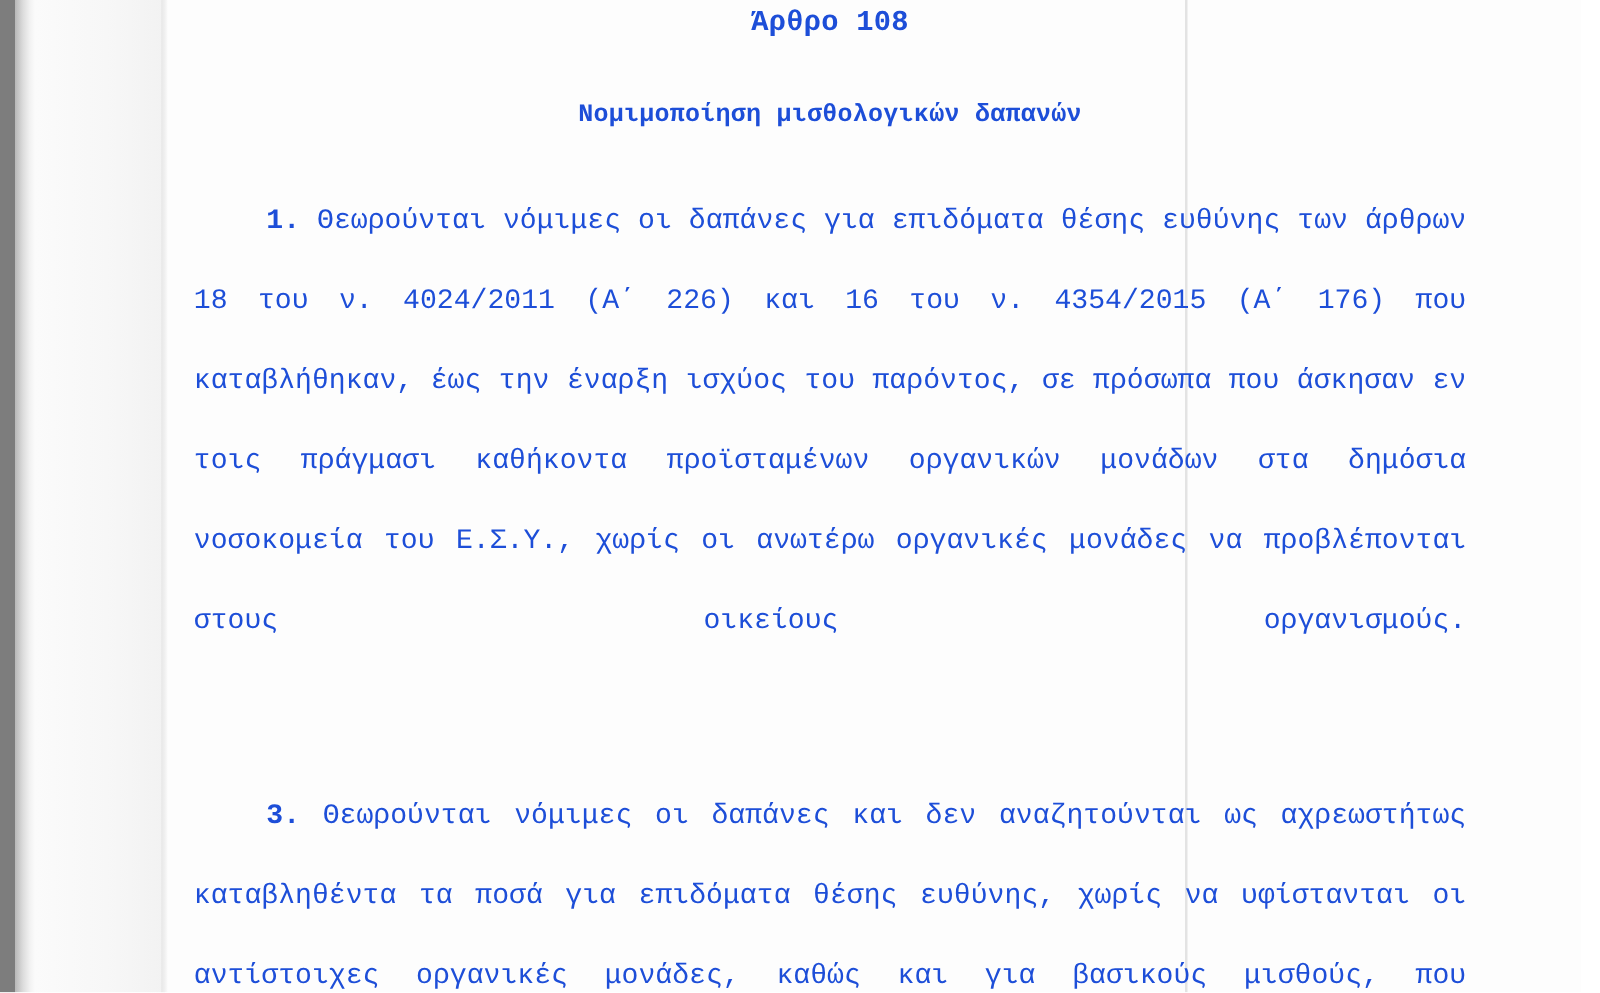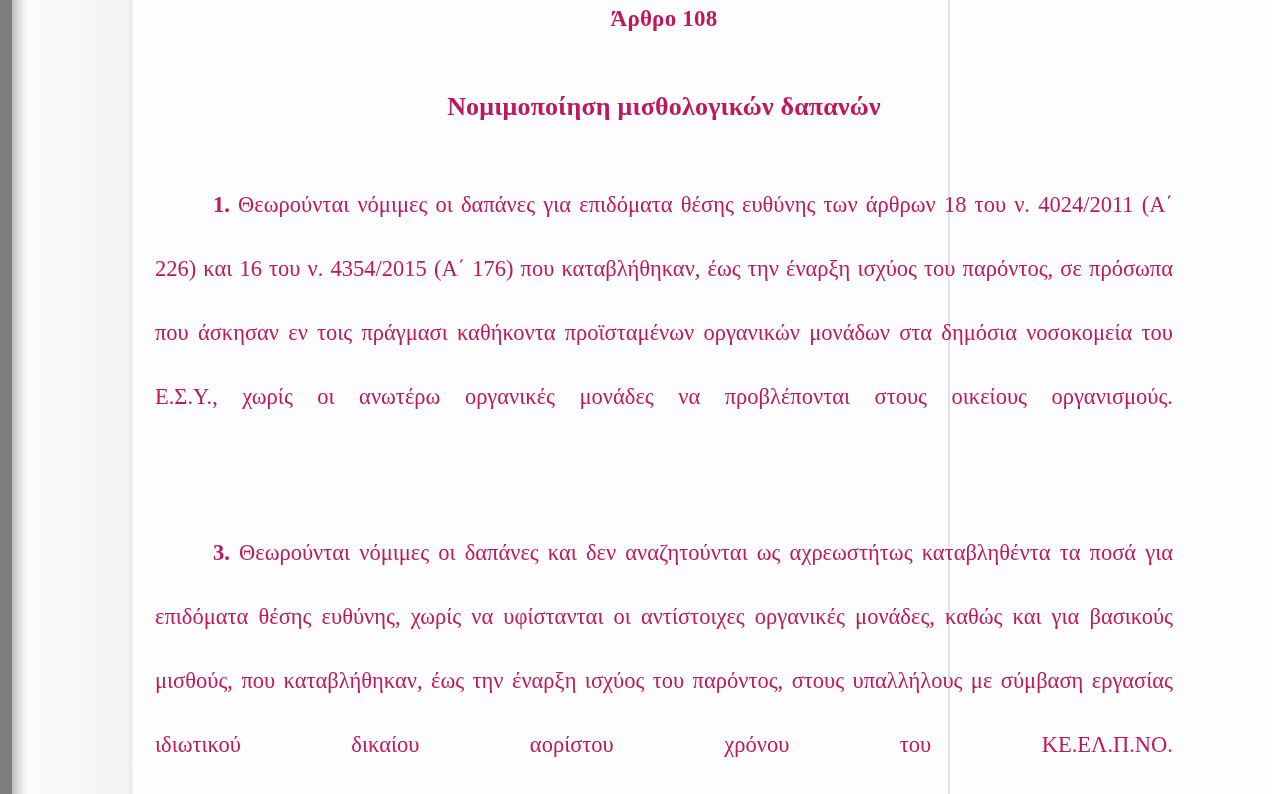--- a/index.html
+++ b/index.html
@@ -7,22 +7,22 @@
     margin: 0;
     padding: 0;
     background: #ffffff;
   }
   .page {
     position: relative;
     width: 1265px;
     height: 794px;
     overflow: hidden;
     background: #fdfdfd;
-    font-family: Liberation Serif, serif;
-    color: #be185d;
+    font-family: Liberation Mono, monospace;
+    color: #1d4ed8;
   }
 
   
   .scan-left-bar {
     position: absolute;
     left: 0; top: 0;
     width: 12px; height: 794px;
     background: #7d7d7d;
   }
   .scan-left-shadow {
@@ -65,23 +65,23 @@
     font-weight: bold;
     font-size: 23px;
     letter-spacing: .2px;
     margin: 0;
     padding-top: 6px;
     line-height: 1.1;
   }
   .doc-subtitle {
     text-align: center;
     font-weight: bold;
-    font-size: 26px;
+    font-size: 20px;
     letter-spacing: .2px;
-    margin: 15px;
+    margin: 4px;
     padding-top: 47px;
     line-height: 1.1;
   }
 
   .para {
     font-size: 22.5px;
     line-height: 64px;
     text-align: justify;
     text-justify: inter-word;
     margin: 0;

